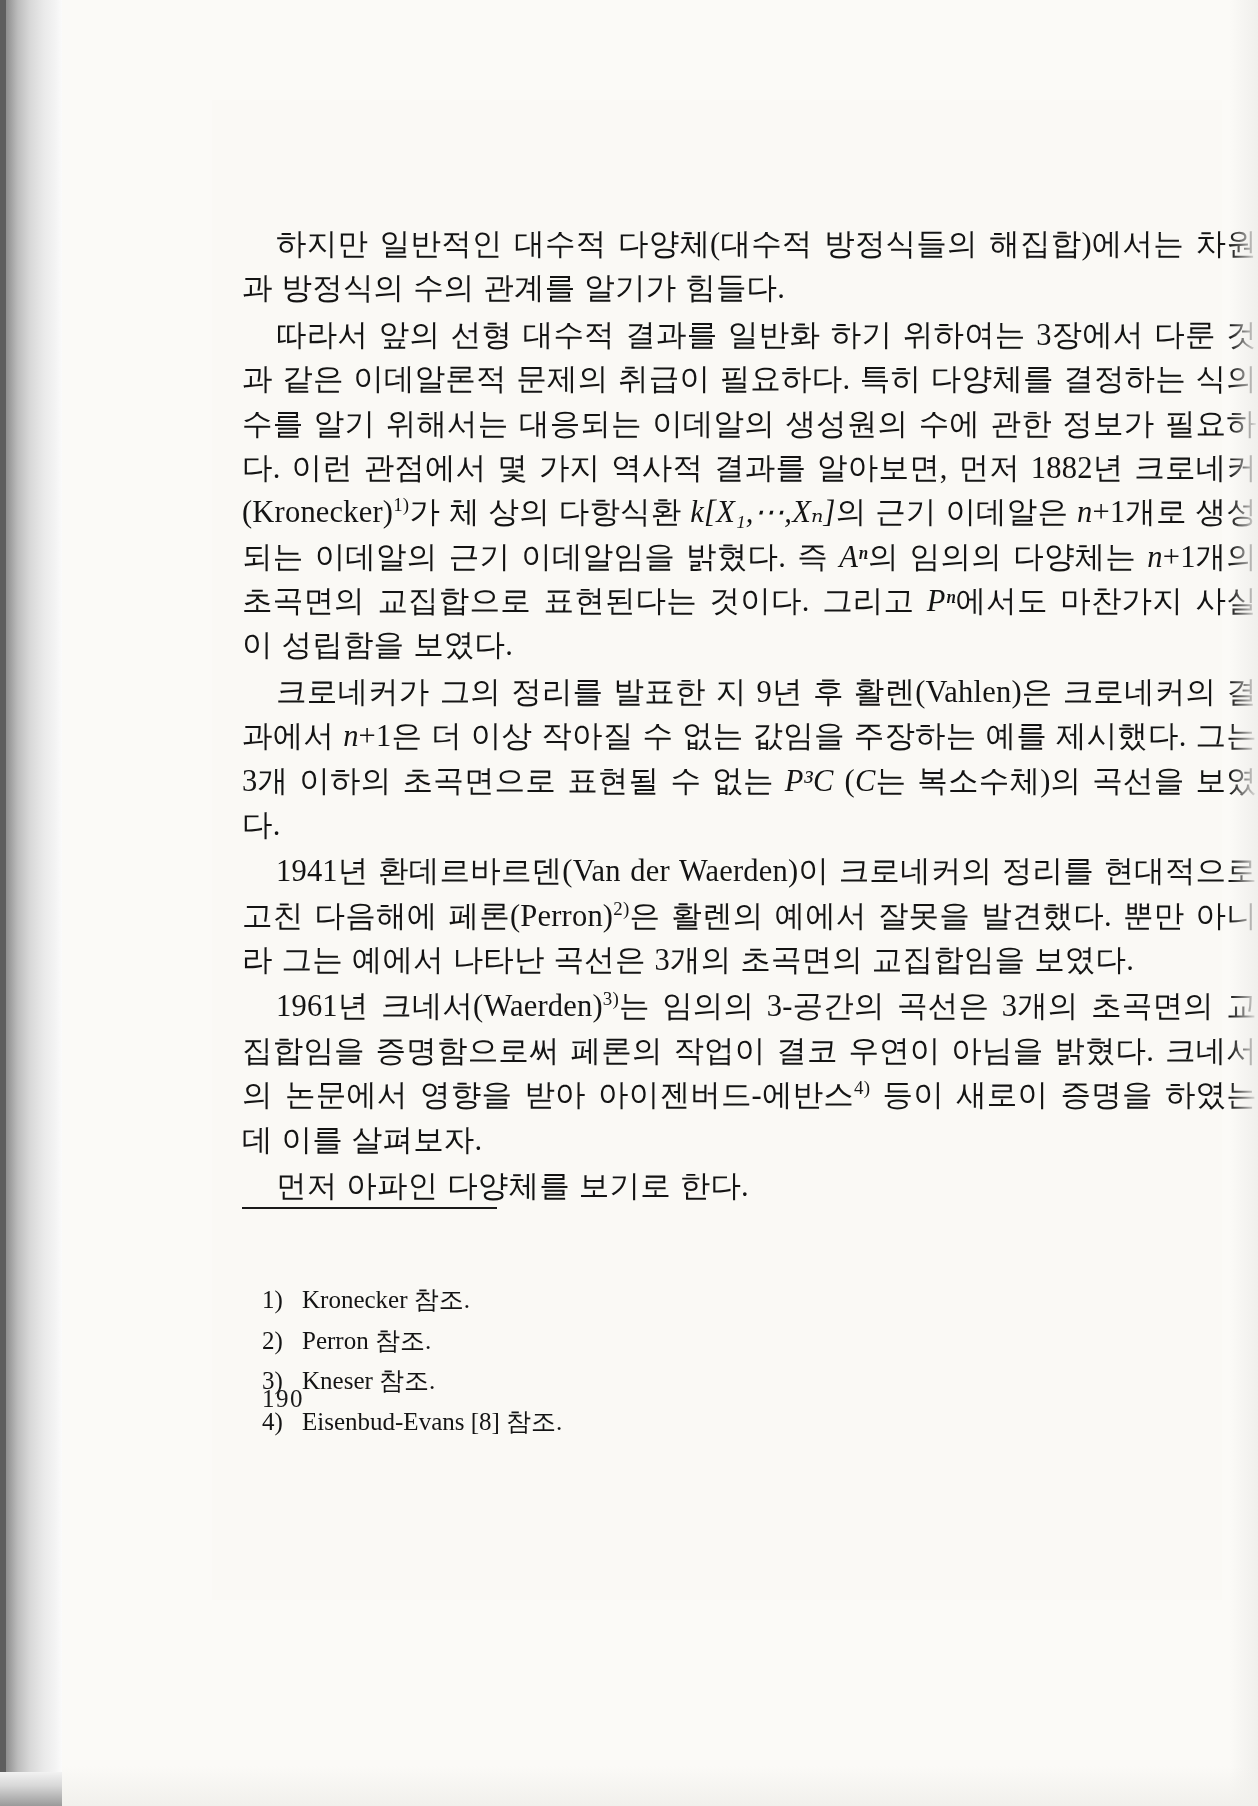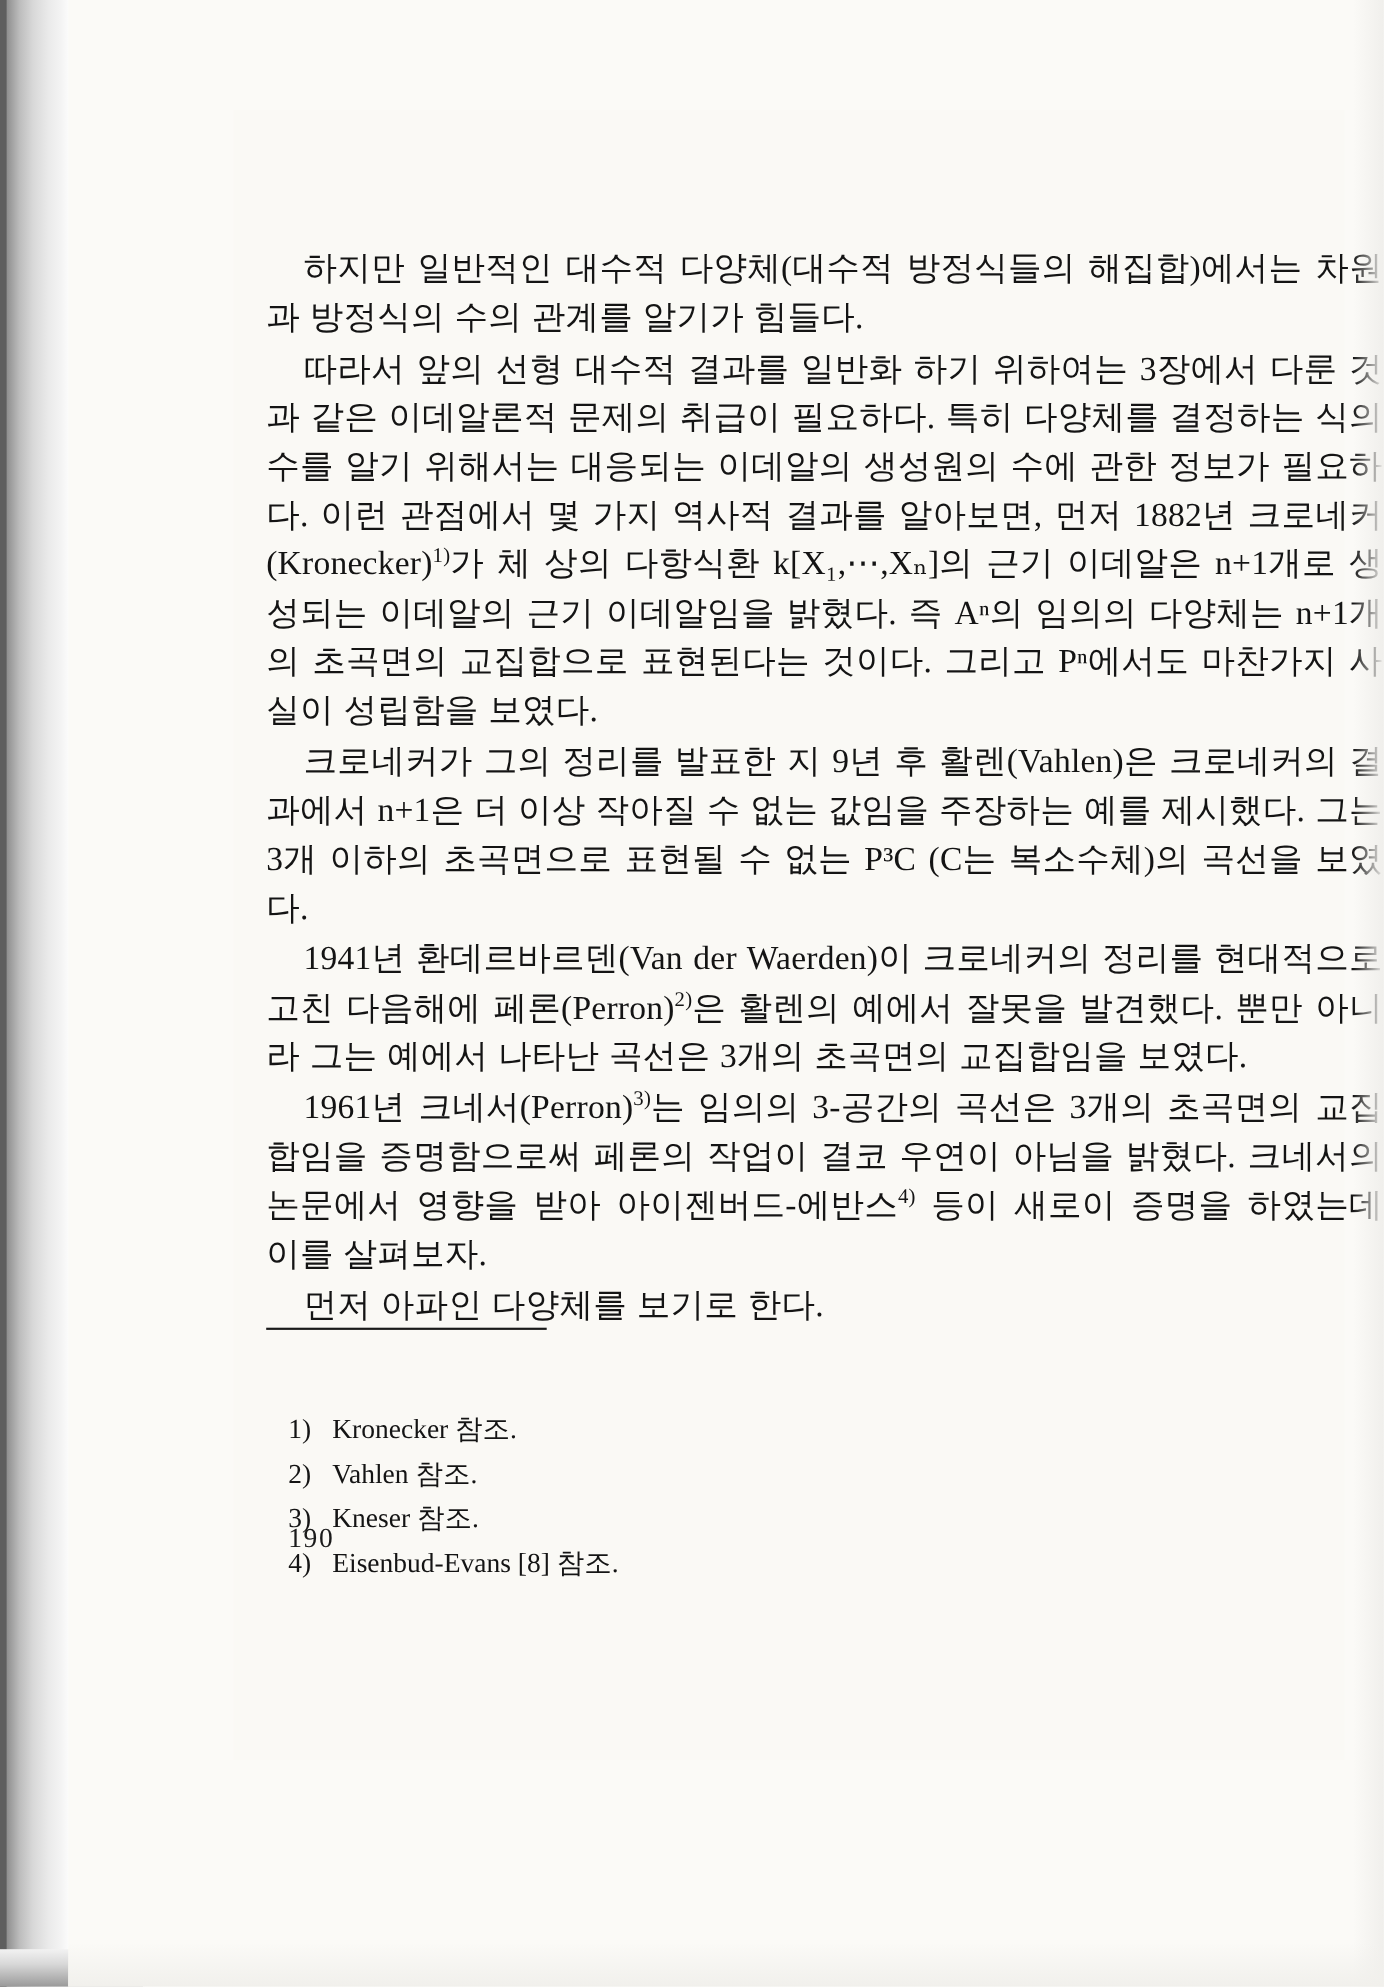--- a/index.html
+++ b/index.html
@@ -94,20 +94,21 @@
   }
   .para + .para {
     margin-top: 2px;
   }
   .indent {
     text-indent: 34px;
   }
 
   .mathi {
     font-family: "Liberation Serif", "DejaVu Serif", serif;
+    font-style: italic;
   }
   sup.fn {
     font-size: 0.62em;
     vertical-align: super;
     line-height: 0;
   }
 
   
   #footnote-rule {
     position: absolute;
@@ -183,34 +184,34 @@
 
       <p class="para indent">
         <span>크로네커가 그의 정리를 발표한 지 9년 후 활렌(Vahlen)은 크로네커의 결과에서 </span><span class="mathi">n</span><span>+1은 더 이상 작아질 수 없는 값임을 주장하는 예를 제시했다. 그는 3개 이하의 초곡면으로 표현될 수 없는 </span><span class="mathi">P³C</span><span> (</span><span class="mathi">C</span><span>는 복소수체)의 곡선을 보였다.</span>
       </p>
 
       <p class="para indent">
         <span>1941년 환데르바르덴(Van der Waerden)이 크로네커의 정리를 현대적으로 고친 다음해에 페론(Perron)</span><sup class="fn">2)</sup><span>은 활렌의 예에서 잘못을 발견했다. 뿐만 아니라 그는 예에서 나타난 곡선은 3개의 초곡면의 교집합임을 보였다.</span>
       </p>
 
       <p class="para indent">
-        <span>1961년 크네서(Perron)</span><sup class="fn">3)</sup><span>는 임의의 3-공간의 곡선은 3개의 초곡면의 교집합임을 증명함으로써 페론의 작업이 결코 우연이 아님을 밝혔다. 크네서의 논문에서 영향을 받아 아이젠버드-에반스</span><sup class="fn">4)</sup><span> 등이 새로이 증명을 하였는데 이를 살펴보자.</span>
+        <span>1961년 크네서(Waerden)</span><sup class="fn">3)</sup><span>는 임의의 3-공간의 곡선은 3개의 초곡면의 교집합임을 증명함으로써 페론의 작업이 결코 우연이 아님을 밝혔다. 크네서의 논문에서 영향을 받아 아이젠버드-에반스</span><sup class="fn">4)</sup><span> 등이 새로이 증명을 하였는데 이를 살펴보자.</span>
       </p>
 
       <p class="para indent">먼저 아파인 다양체를 보기로 한다.</p>
     </div>
 
     <div id="footnote-rule"></div>
 
     <div id="footnotes">
       <div class="footnote">
         <span class="fnum">1)</span><span>Kronecker 참조.</span>
       </div>
       <div class="footnote">
-        <span class="fnum">2)</span><span>Vahlen 참조.</span>
+        <span class="fnum">2)</span><span>Perron 참조.</span>
       </div>
       <div class="footnote">
         <span class="fnum">3)</span><span>Kneser 참조.</span>
       </div>
       <div class="footnote">
         <span class="fnum">4)</span><span>Eisenbud-Evans [8] 참조.</span>
       </div>
     </div>
 
     <div id="page-number">190</div>

